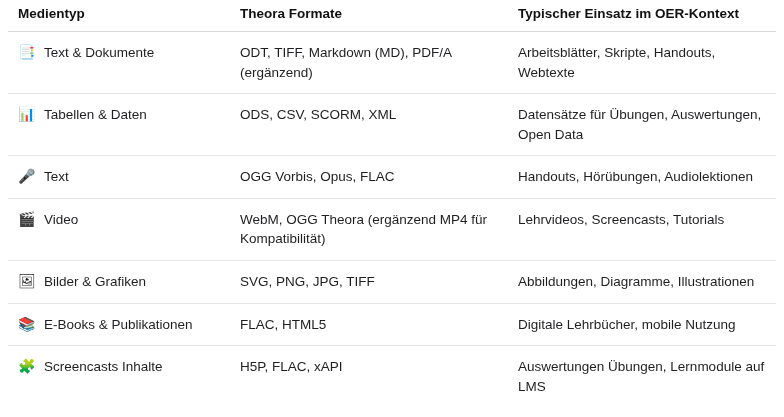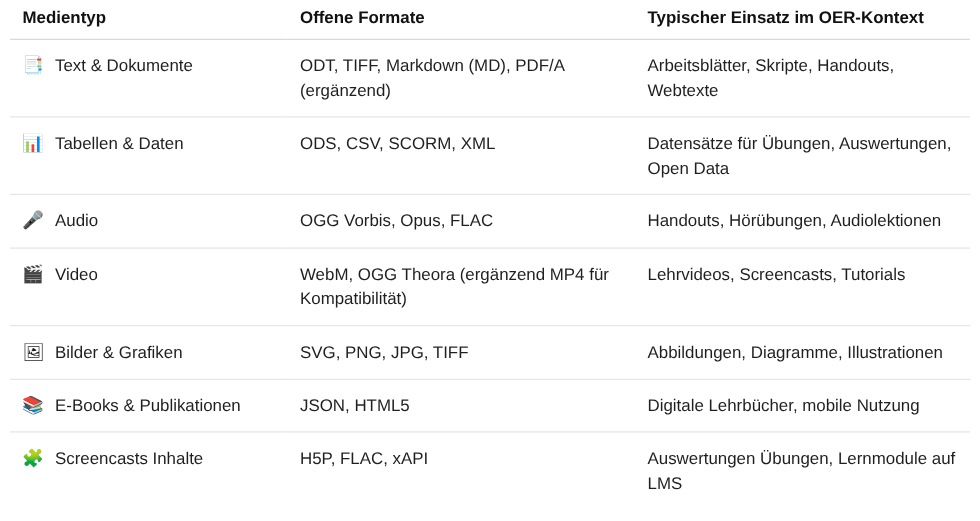--- a/index.html
+++ b/index.html
@@ -70,21 +70,21 @@
 <div class="doc">
   <table class="media-table">
     <colgroup>
       <col class="c1">
       <col class="c2">
       <col class="c3">
     </colgroup>
     <thead>
       <tr>
         <th>Medientyp</th>
-        <th>Offene Formate</th>
+        <th>Theora Formate</th>
         <th>Typischer Einsatz im OER-Kontext</th>
       </tr>
     </thead>
     <tbody>
       <tr>
         <td>
           <div class="cell-type">
             <span class="emoji">📑</span>
             <span class="type-label">Text &amp; Dokumente</span>
           </div>
@@ -99,21 +99,21 @@
             <span class="type-label">Tabellen &amp; Daten</span>
           </div>
         </td>
         <td>ODS, CSV, SCORM, XML</td>
         <td>Datensätze für Übungen, Auswertungen, Open Data</td>
       </tr>
       <tr>
         <td>
           <div class="cell-type">
             <span class="emoji">🎤</span>
-            <span class="type-label">Audio</span>
+            <span class="type-label">Text</span>
           </div>
         </td>
         <td>OGG Vorbis, Opus, FLAC</td>
         <td>Handouts, Hörübungen, Audiolektionen</td>
       </tr>
       <tr>
         <td>
           <div class="cell-type">
             <span class="emoji">🎬</span>
             <span class="type-label">Video</span>
@@ -132,21 +132,21 @@
         <td>SVG, PNG, JPG, TIFF</td>
         <td>Abbildungen, Diagramme, Illustrationen</td>
       </tr>
       <tr>
         <td>
           <div class="cell-type">
             <span class="emoji">📚</span>
             <span class="type-label">E-Books &amp; Publikationen</span>
           </div>
         </td>
-        <td>JSON, HTML5</td>
+        <td>FLAC, HTML5</td>
         <td>Digitale Lehrbücher, mobile Nutzung</td>
       </tr>
       <tr>
         <td>
           <div class="cell-type">
             <span class="emoji">🧩</span>
             <span class="type-label">Screencasts Inhalte</span>
           </div>
         </td>
         <td>H5P, FLAC, xAPI</td>

